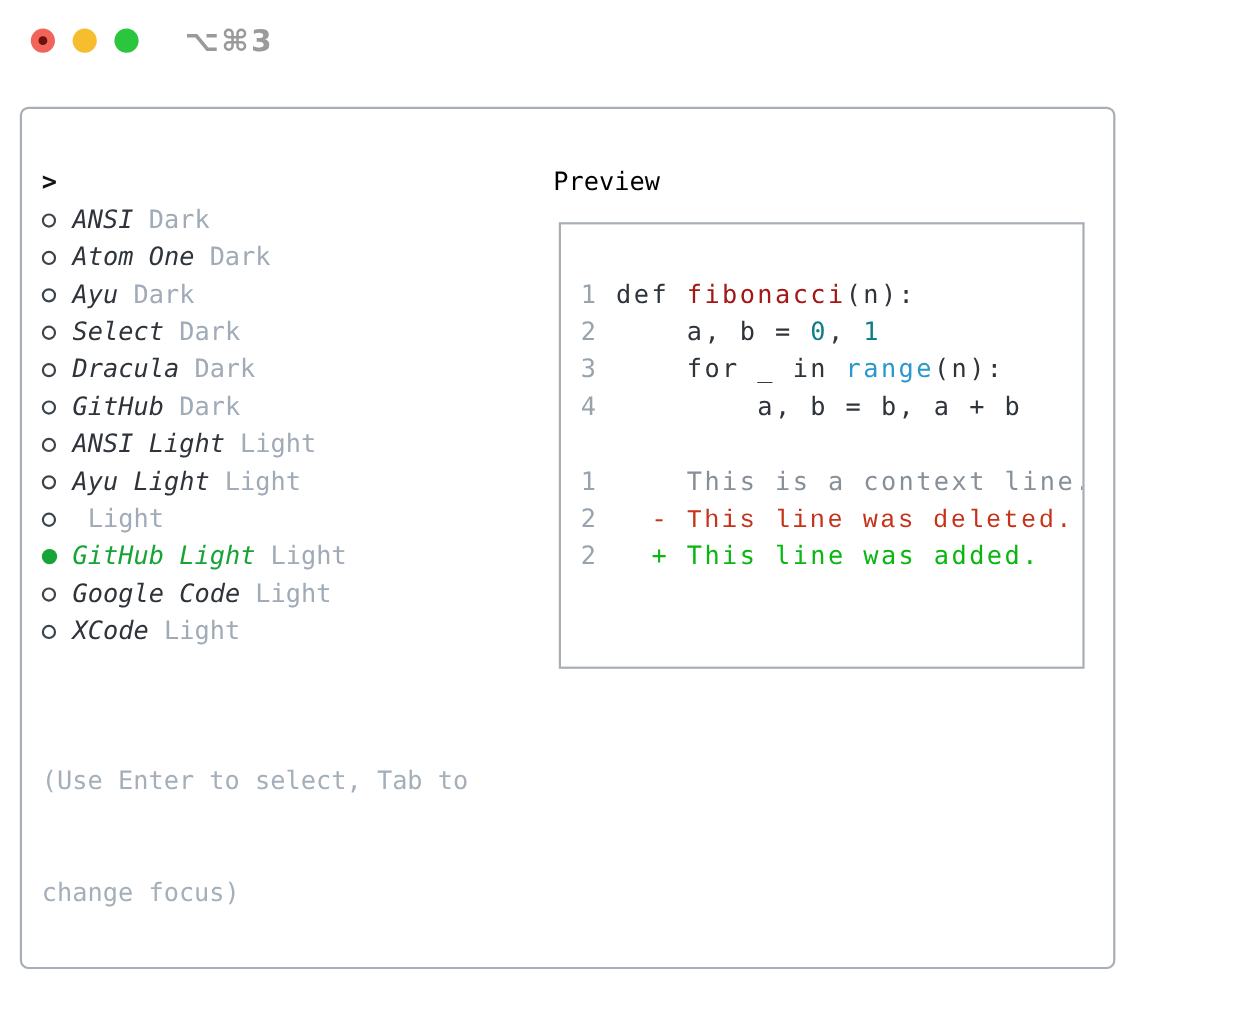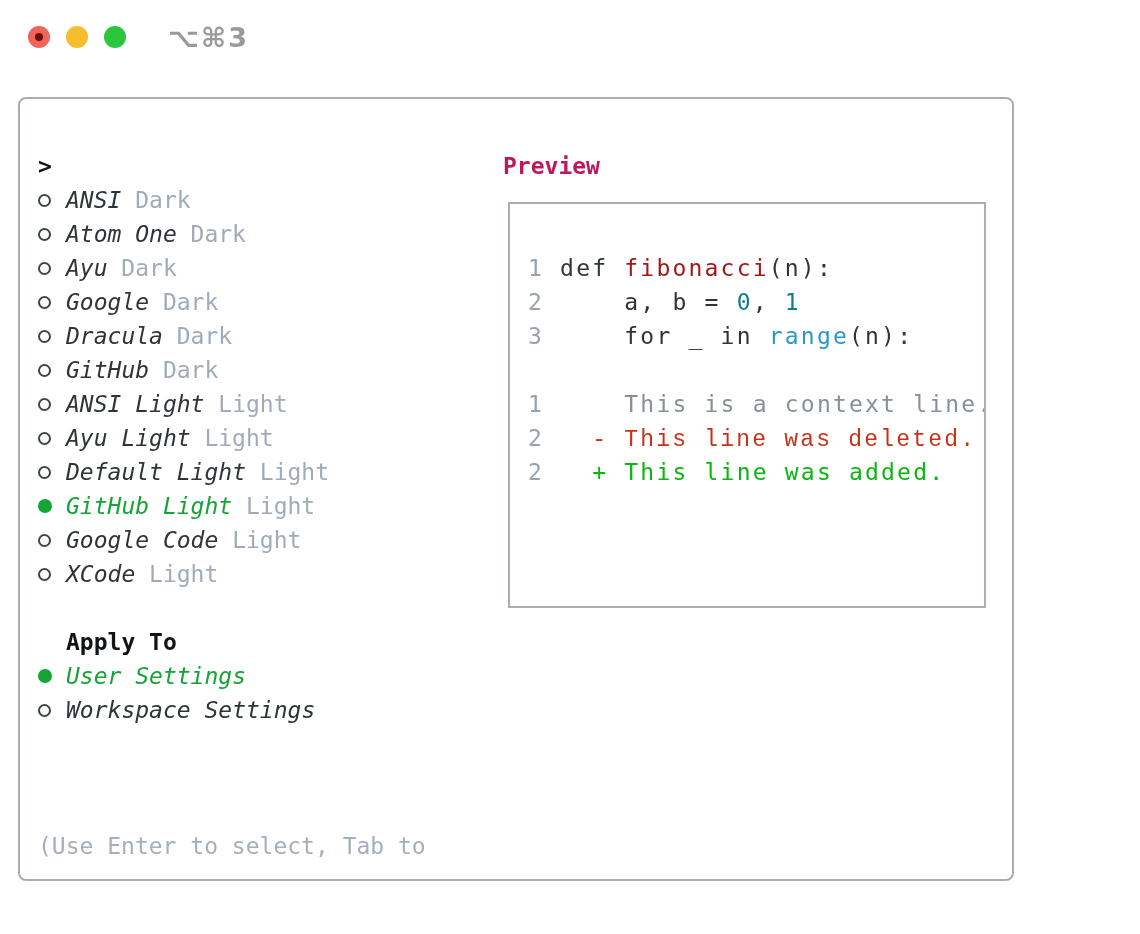--- a/index.html
+++ b/index.html
@@ -40,21 +40,21 @@
   }
   .selected .bullet{border:none;background:#17a436;width:14px;height:14px;}
   .hdr{font-weight:bold;color:#111417;}
   .name{white-space:pre;font-style:italic;}
   .selected .name{color:#17a436;}
   .variant{color:#a0abb7;white-space:pre;margin-left:13.8px;}
   .apply-section{margin-top:34px;}
   .hint{margin-top:34px;color:#a4afba;font-size:23px;line-height:34px;white-space:pre;}
   
   .preview-title{position:absolute;left:483px;top:50px;height:34px;display:flex;align-items:center;
-    font-size:23px;font-weight:bold;color:#be185d;}
+    font-size:23px;font-weight:normal;color:#000000;}
   .preview-box{
     position:absolute;left:488px;top:103px;width:478px;height:406px;
     border:2px solid #a8aeb6;background:#ffffff;box-sizing:border-box;
     padding:47px 0 0 18px;overflow:hidden;
   }
   .pline{
     height:34px;line-height:34px;font-size:23px;letter-spacing:2.2px;
     white-space:pre;
   }
   .ln{color:#99a3ae;}
@@ -111,21 +111,21 @@
             <span class="bullet"></span>
           </span>
         <span class="name">Ayu</span>
         <span class="variant">Dark</span>
       </div>
 
       <div class="row">
         <span class="gutter">
             <span class="bullet"></span>
           </span>
-        <span class="name">Google</span>
+        <span class="name">Select</span>
         <span class="variant">Dark</span>
       </div>
 
       <div class="row">
         <span class="gutter">
             <span class="bullet"></span>
           </span>
         <span class="name">Dracula</span>
         <span class="variant">Dark</span>
       </div>
@@ -151,21 +151,20 @@
             <span class="bullet"></span>
           </span>
         <span class="name">Ayu Light</span>
         <span class="variant">Light</span>
       </div>
 
       <div class="row">
         <span class="gutter">
             <span class="bullet"></span>
           </span>
-        <span class="name">Default Light</span>
         <span class="variant">Light</span>
       </div>
 
       <div class="row selected">
         <span class="gutter">
             <span class="bullet"></span>
           </span>
         <span class="name">GitHub Light</span>
         <span class="variant">Light</span>
       </div>
@@ -179,51 +178,34 @@
       </div>
 
       <div class="row">
         <span class="gutter">
             <span class="bullet"></span>
           </span>
         <span class="name">XCode</span>
         <span class="variant">Light</span>
       </div>
 
-      <div class="apply-section">
-        <div class="row">
-          <span class="gutter"></span>
-          <span class="hdr">Apply To</span>
-        </div>
-        <div class="row selected">
-          <span class="gutter">
-              <span class="bullet"></span>
-            </span>
-          <span class="name">User Settings</span>
-        </div>
-        <div class="row">
-          <span class="gutter">
-              <span class="bullet"></span>
-            </span>
-          <span class="name">Workspace Settings</span>
-        </div>
-      </div>
 
       <div class="hint">
         <div>(Use Enter to select, Tab to</div>
         <div>change focus)</div>
       </div>
     </div>
 
     <div class="preview-title">Preview</div>
 
     <div class="preview-box">
       <div class="pline"><span class="ln">1 </span><span class="code">def </span><span class="fn">fibonacci</span><span class="code">(n):</span></div>
       <div class="pline"><span class="ln">2 </span><span class="code">    a, b = </span><span class="num">0</span><span class="code">, </span><span class="num">1</span></div>
       <div class="pline"><span class="ln">3 </span><span class="code">    for _ in </span><span class="bi">range</span><span class="code">(n):</span></div>
+      <div class="pline"><span class="ln">4 </span><span class="code">        a, b = b, a + b</span></div>
 
       <div class="pline"> </div>
 
       <div class="pline"><span class="ln">1</span><span class="code">     </span><span class="ctx">This is a context line.</span></div>
       <div class="pline"><span class="ln">2</span><span class="code">   </span><span class="del">- This line was deleted.</span></div>
       <div class="pline"><span class="ln">2</span><span class="code">   </span><span class="add">+ This line was added.</span></div>
     </div>
 
   </div>
 </div>

